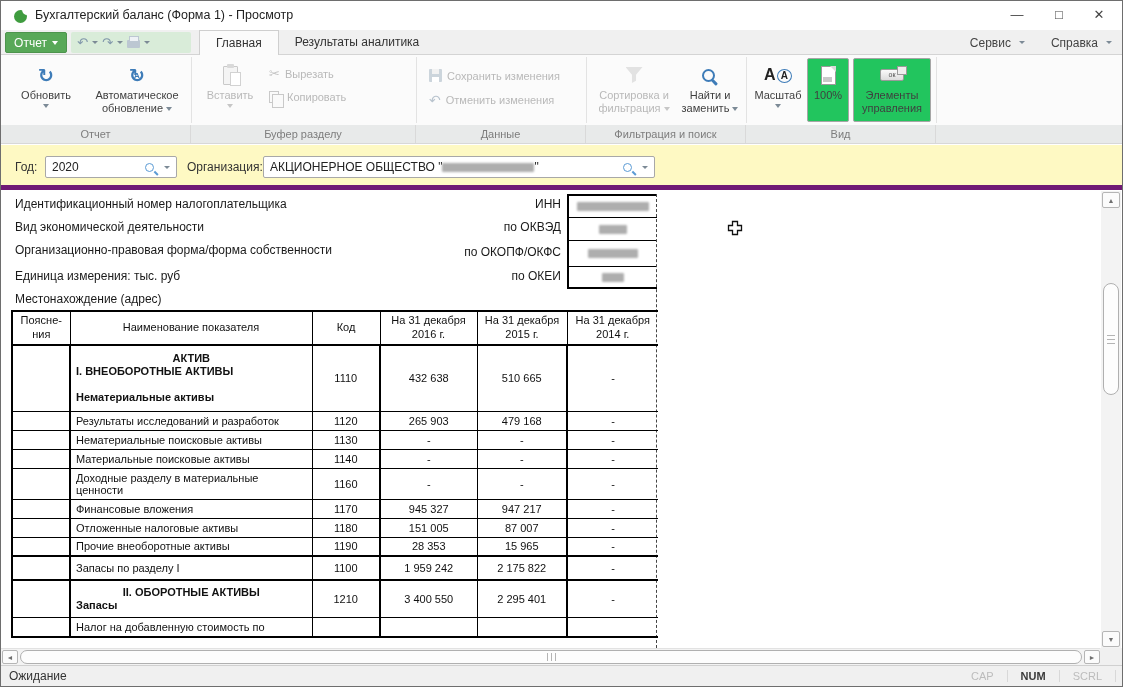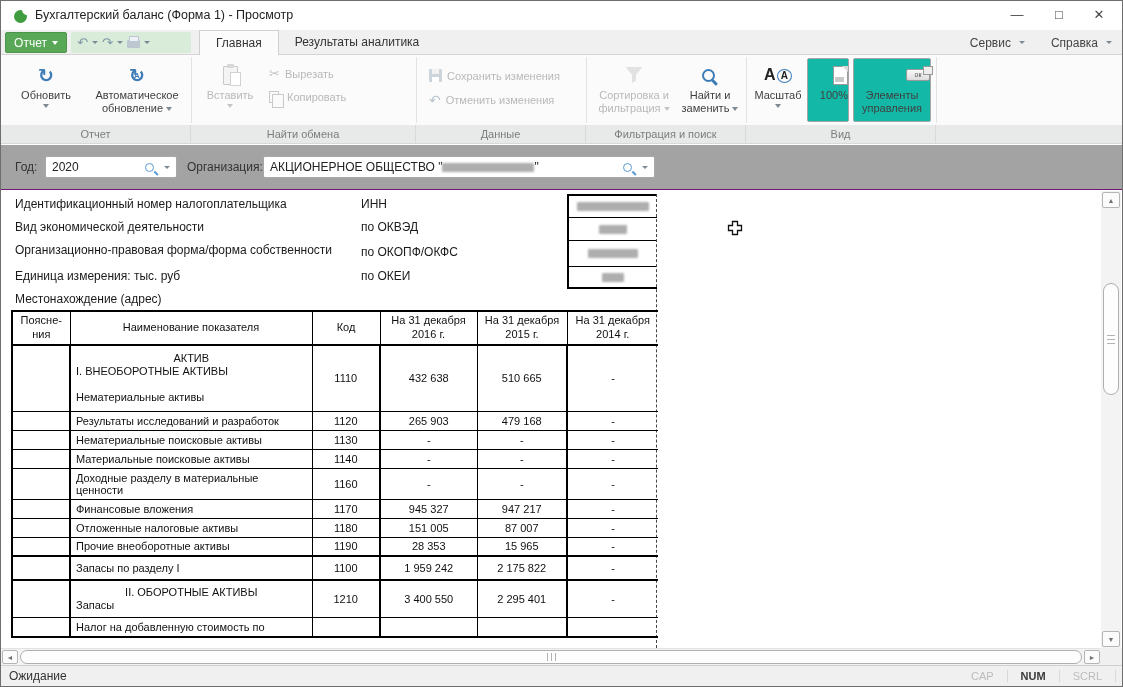--- a/index.html
+++ b/index.html
@@ -29,21 +29,21 @@
   .tabs { position:absolute; left:198px; top:0; height:25px; display:flex; }
   .tab { padding:0 16px; font-size:12px; color:#333; line-height:25px; }
   .tab.active { background:#fbfbfb; border:1px solid #cfcfcf; border-bottom:none; height:26px; }
   .right-menus { position:absolute; right:10px; top:0; height:25px; display:flex; gap:26px; align-items:center; font-size:12px; color:#444; }
   .right-menus .menu { display:flex; align-items:center; gap:8px; }
   
   .ribbon { position:absolute; left:1px; right:1px; top:55px; height:70px; background:#fbfbfb; }
   .gsep { position:absolute; top:2px; width:1px; height:66px; background:#e3e3e3; }
   .bigbtn { position:absolute; top:3px; height:64px; display:flex; flex-direction:column; align-items:center; padding-top:4px; gap:2px; border:1px solid transparent; border-radius:2px; font-size:11px; color:#3f3f3f; text-align:center; line-height:1.2; }
   .bigbtn.disabled { color:#b9b9b9; }
-  .bigbtn.pressed { background:#14b8a6; border-color:#a6a6a6;align-items:flex-end; }
+  .bigbtn.pressed { background:#22c55e; border-color:#a6a6a6; }
   .bigbtn .iconbox { height:24px; display:flex; align-items:center; justify-content:center; }
   .smallbtn { position:absolute; display:flex; align-items:center; gap:5px; font-size:11px; color:#3f3f3f; }
   .smallbtn.disabled { color:#b9b9b9; }
   .disabled .caret { border-top-color:#c6c6c6; }
   .glyph-refresh { font-size:19px; font-weight:bold; color:#3e7cb8; line-height:1; }
   .auto-wrap { position:relative; }
   .auto-wrap .a-mark { position:absolute; left:50%; top:55%; transform:translate(-50%,-50%); font-size:8px; font-weight:bold; color:#3e7cb8; }
   .icon-clip { width:15px; height:19px; border:1px solid #c9c9c9; background:#f4f4f4; border-radius:1px; position:relative; }
   .icon-clip::before { content:""; position:absolute; top:-3px; left:3px; width:7px; height:4px; background:#d9d9d9; border-radius:1px; }
   .icon-clip::after { content:""; position:absolute; bottom:-2px; right:-4px; width:9px; height:12px; background:#fff; border:1px solid #d2d2d2; }
@@ -61,46 +61,46 @@
   .icon-zoomA .a1 { font-size:16px; font-weight:bold; color:#222; line-height:1; }
   .icon-zoomA .a2 { font-size:10px; font-weight:bold; color:#222; border:1.5px solid #3e7cb8; border-radius:50%; padding:1px 3px; line-height:1; }
   .icon-page { width:15px; height:19px; background:#fff; border:1px solid #9a9a9a; position:relative; }
   .icon-page::before { content:""; position:absolute; right:-1px; top:-1px; border-style:solid; border-width:0 6px 6px 0; border-color:transparent #d9d9d9 transparent transparent; }
   .icon-page::after { content:""; position:absolute; left:1px; bottom:2px; width:9px; height:5px; background:#c9c9c9; }
   .icon-ctrl { width:24px; height:12px; border:1px solid #9a9a9a; background:linear-gradient(#fafafa,#dcdcdc); border-radius:2px; position:relative; font-size:7px; color:#555; display:flex; align-items:center; justify-content:center; }
   .icon-ctrl::after { content:""; position:absolute; right:-4px; top:-4px; width:8px; height:7px; border:1px solid #9a9a9a; background:#eee; }
   .ribbon-labels { position:absolute; left:1px; right:1px; top:125px; height:19px; background:#e8eaea; border-bottom:1px solid #d8d8d8; display:flex; font-size:11px; color:#7d7d7d; }
   .ribbon-labels .gl { border-right:1px solid #d9d9d9; display:flex; align-items:center; justify-content:center; }
   
-  .filterbar { position:absolute; left:1px; right:1px; top:145px; height:45px; background:#a3a3a3; border-bottom:1px solid #701a75; font-size:12px; }
+  .filterbar { position:absolute; left:1px; right:1px; top:145px; height:45px; background:#fef9c3; border-bottom:5px solid #701a75; font-size:12px; }
   .flabel { position:absolute; top:15px; color:#333; }
   .finput { position:absolute; top:11px; height:22px; background:#fff; border:1px solid #a8a8a8; border-radius:2px; display:flex; align-items:center; padding:0 6px; gap:6px; }
   .finput .val { flex:1; font-size:12px; color:#222; white-space:nowrap; overflow:hidden; }
   .lens { width:9px; height:9px; border:1.5px solid #5b9bd5; border-radius:50%; position:relative; flex:none; margin-right:4px; }
   .lens::after { content:""; position:absolute; width:1.5px; height:4.5px; background:#5b9bd5; left:8.5px; top:7px; transform:rotate(-45deg); }
   .mask { display:inline-block; height:9px; background:#aeaeae; border-radius:1px; filter:blur(1.3px); vertical-align:middle; }
   
   .document { position:absolute; left:1px; top:191px; width:1100px; height:457px; background:#fff; overflow:hidden; font-size:12px; }
   .fh-label { position:absolute; left:14px; color:#1a1a1a; }
-  .fh-code  { position:absolute; left:360px; width:200px; color:#1a1a1a; }
+  .fh-code  { position:absolute; left:360px; width:200px; text-align:right; color:#1a1a1a; }
   .valuebox { position:absolute; left:566px; top:3px; width:90px; border:2px solid #000; border-right:none; }
   .valuebox .vcell { border-bottom:1px solid #000; display:flex; align-items:center; justify-content:center; }
   .valuebox .vcell:last-child { border-bottom:none; }
   .dashline { position:absolute; left:655px; top:3px; bottom:0; width:0; border-left:1px dashed #444; }
   #balance-table { position:absolute; left:10px; top:119px; border-collapse:collapse; table-layout:fixed; width:646px; font-size:11px; color:#111; border:2px solid #000; border-right:none; }
   #balance-table td { border:1px solid #000; overflow:hidden; vertical-align:middle; }
   #balance-table td:last-child { border-right:none; }
   #balance-table thead td { border-bottom:2px solid #000; text-align:center; white-space:pre-line; line-height:1.25; height:34px; }
   #balance-table tbody td.name { padding:1px 5px; text-align:left; }
   #balance-table tbody td.nameb { border-left:2px solid #000; }
   #balance-table td.num, #balance-table td.code { text-align:center; }
   #balance-table tbody td.c2016 { border-left:2px solid #000; }
   #balance-table tbody td.c2015 { border-right:2px solid #000; }
   #balance-table tr.thick-top td { border-top:2px solid #000; }
-  #balance-table tr.section td.name { font-weight:normal;margin-top:24px; }
+  #balance-table tr.section td.name { font-weight:bold;margin-top:24px; }
   .ln { line-height:13px; min-height:13px; }
   .ln.center { text-align:center; }
   .cursor-plus { position:absolute; left:726px; top:29px; }
   
   .vscroll { position:absolute; right:2px; top:191px; width:20px; height:457px; background:#f3f3f3; }
   .hscroll { position:absolute; left:1px; top:648px; width:1100px; height:17px; background:#f3f3f3; border-top:1px solid #e2e2e2; }
   .sbtn { position:absolute; background:#fbfbfb; border:1px solid #b5b5b5; border-radius:2px; color:#707070; font-size:7px; display:flex; align-items:center; justify-content:center; }
   .vscroll .up { left:1px; top:1px; width:18px; height:16px; }
   .vscroll .down { left:1px; bottom:1px; width:18px; height:16px; }
   .hscroll .left { left:1px; top:1px; width:16px; height:14px; }
@@ -239,21 +239,21 @@
     <div class="bigbtn pressed" style="left:852px;width:78px">
       <div class="iconbox">
           <span class="icon-ctrl">ок</span>
         </div>
       <span class="lbl">Элементы управления</span>
     </div>
   </div>
 
   <div class="ribbon-labels">
     <div class="gl" style="width:190px">Отчет</div>
-    <div class="gl" style="width:225px">Найти обмена</div>
+    <div class="gl" style="width:225px">Буфер разделу</div>
     <div class="gl" style="width:170px">Данные</div>
     <div class="gl" style="width:160px">Фильтрация и поиск</div>
     <div class="gl" style="width:190px">Вид</div>
   </div>
 
   <div class="filterbar">
     <span class="flabel" style="left:14px">Год:</span>
     <div class="finput" style="left:44px;width:132px">
       <span class="val">2020</span>
       <span class="lens"></span>

